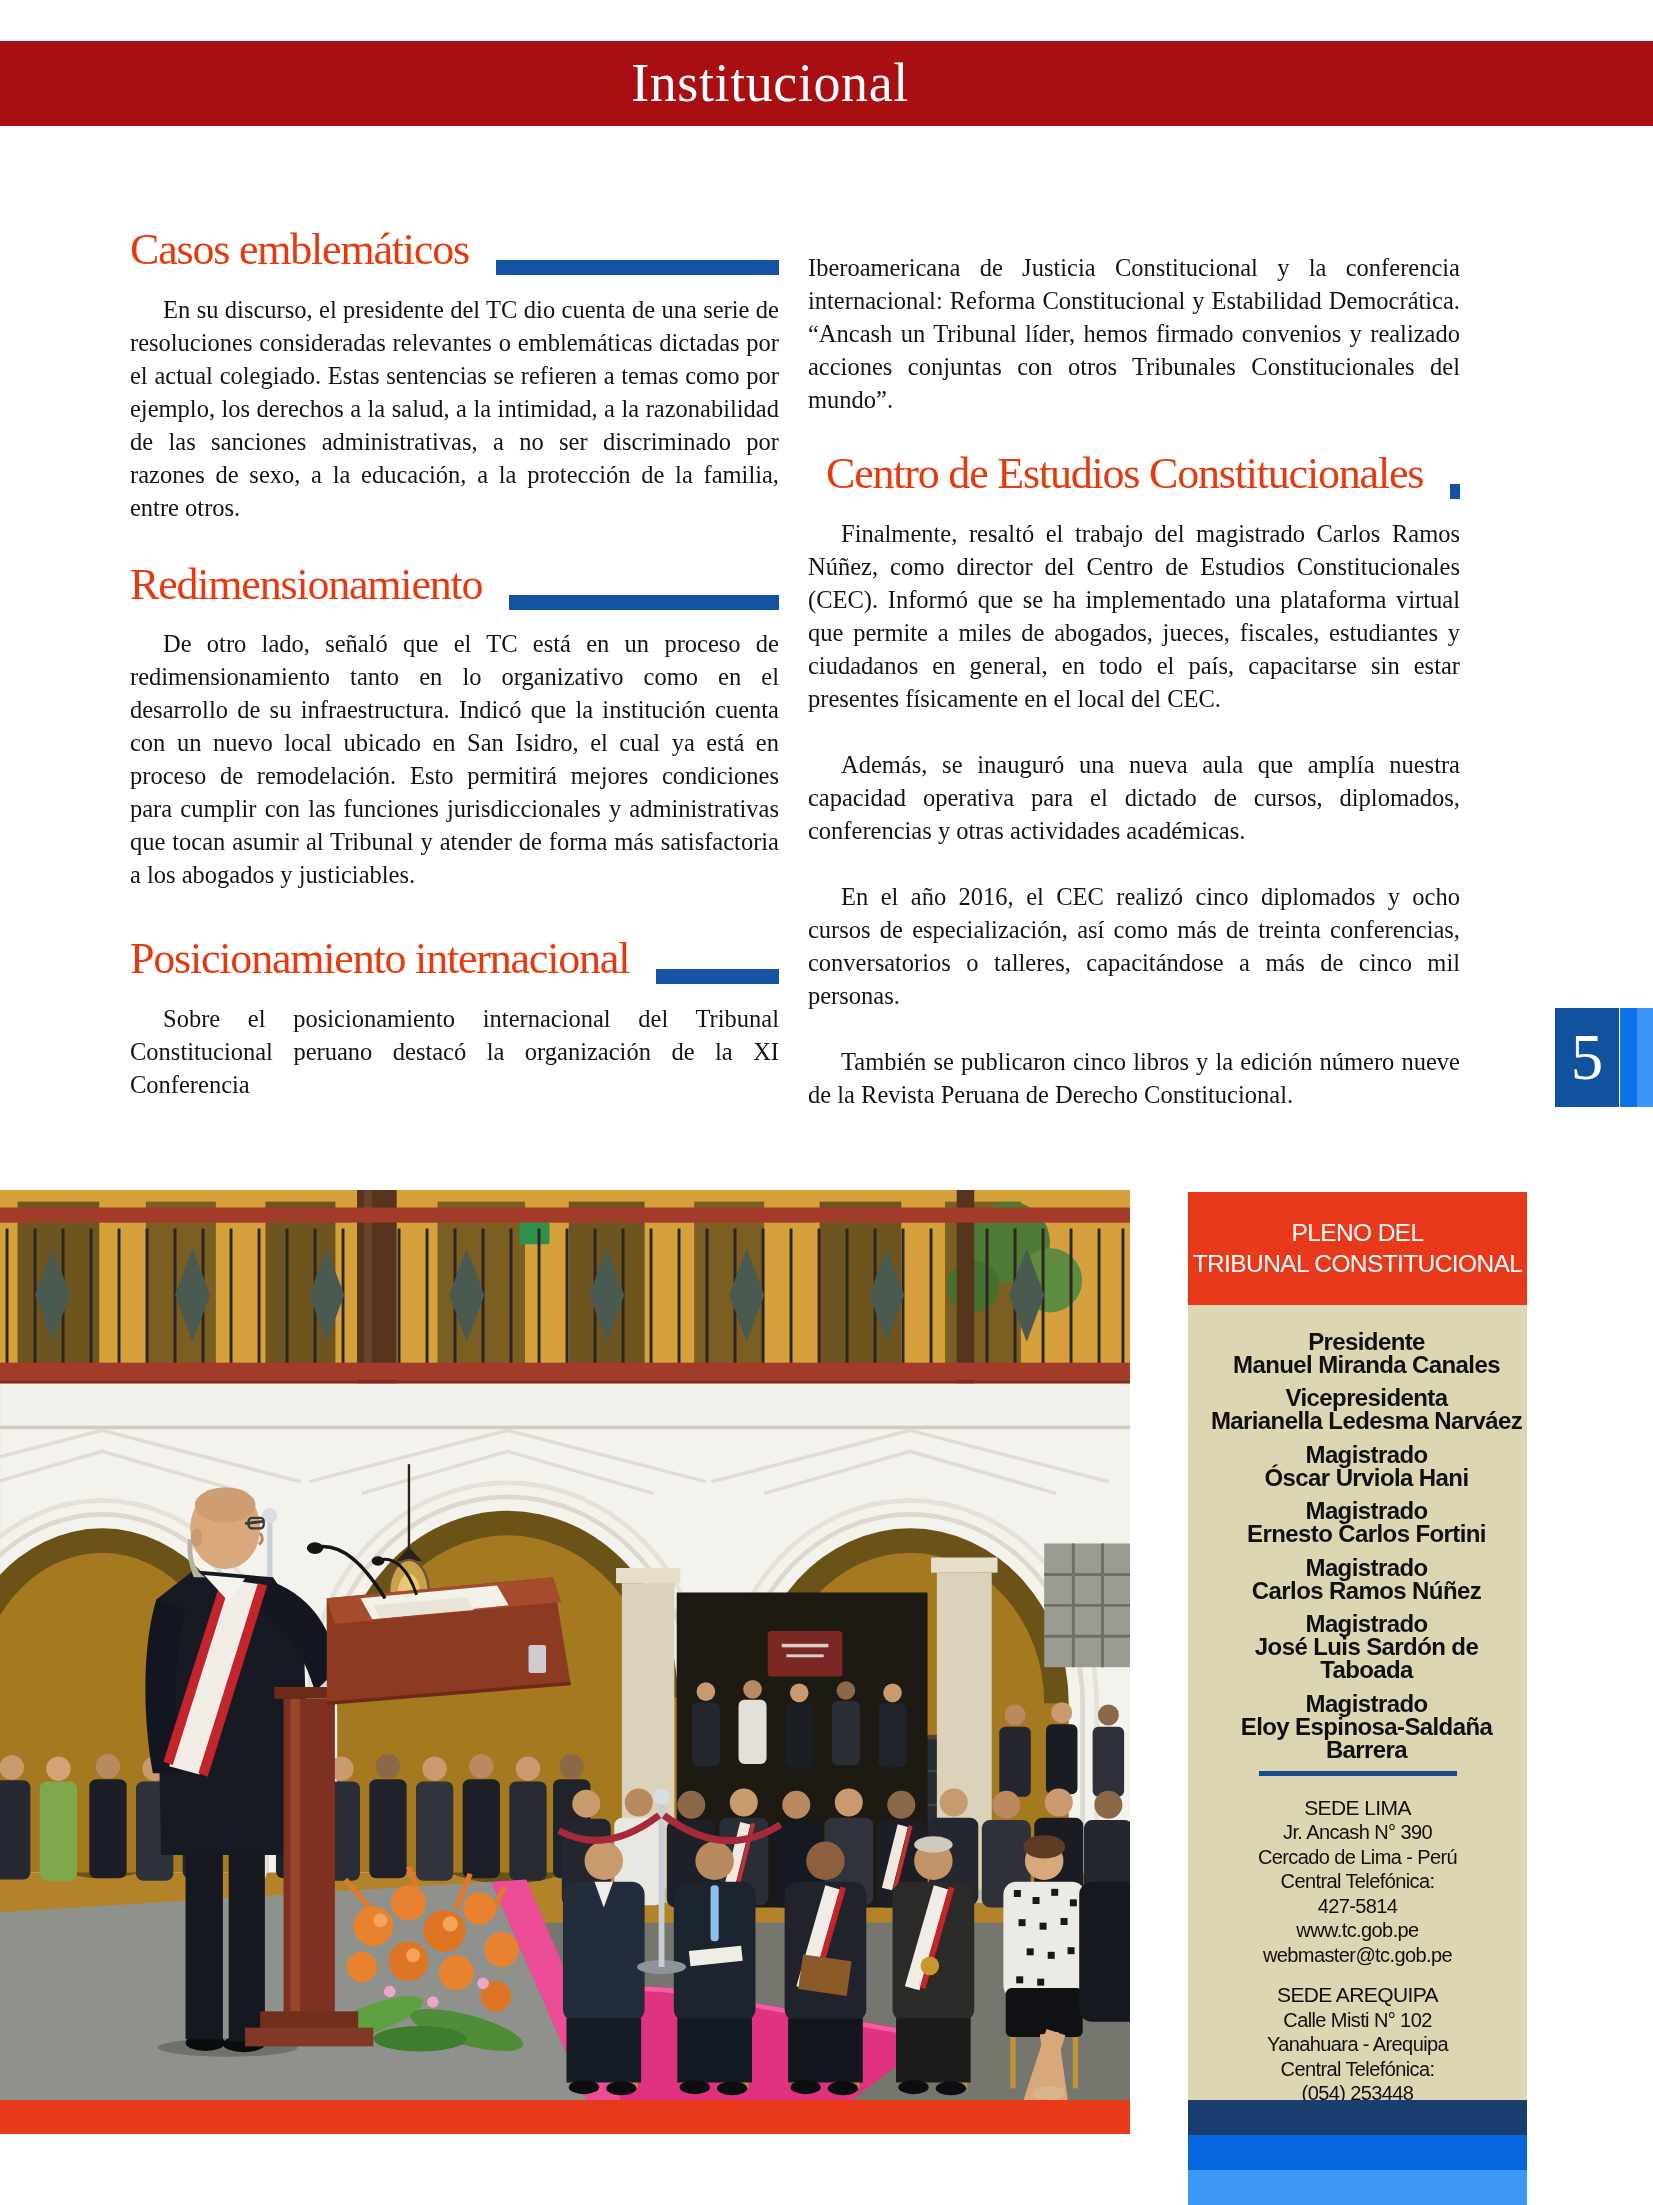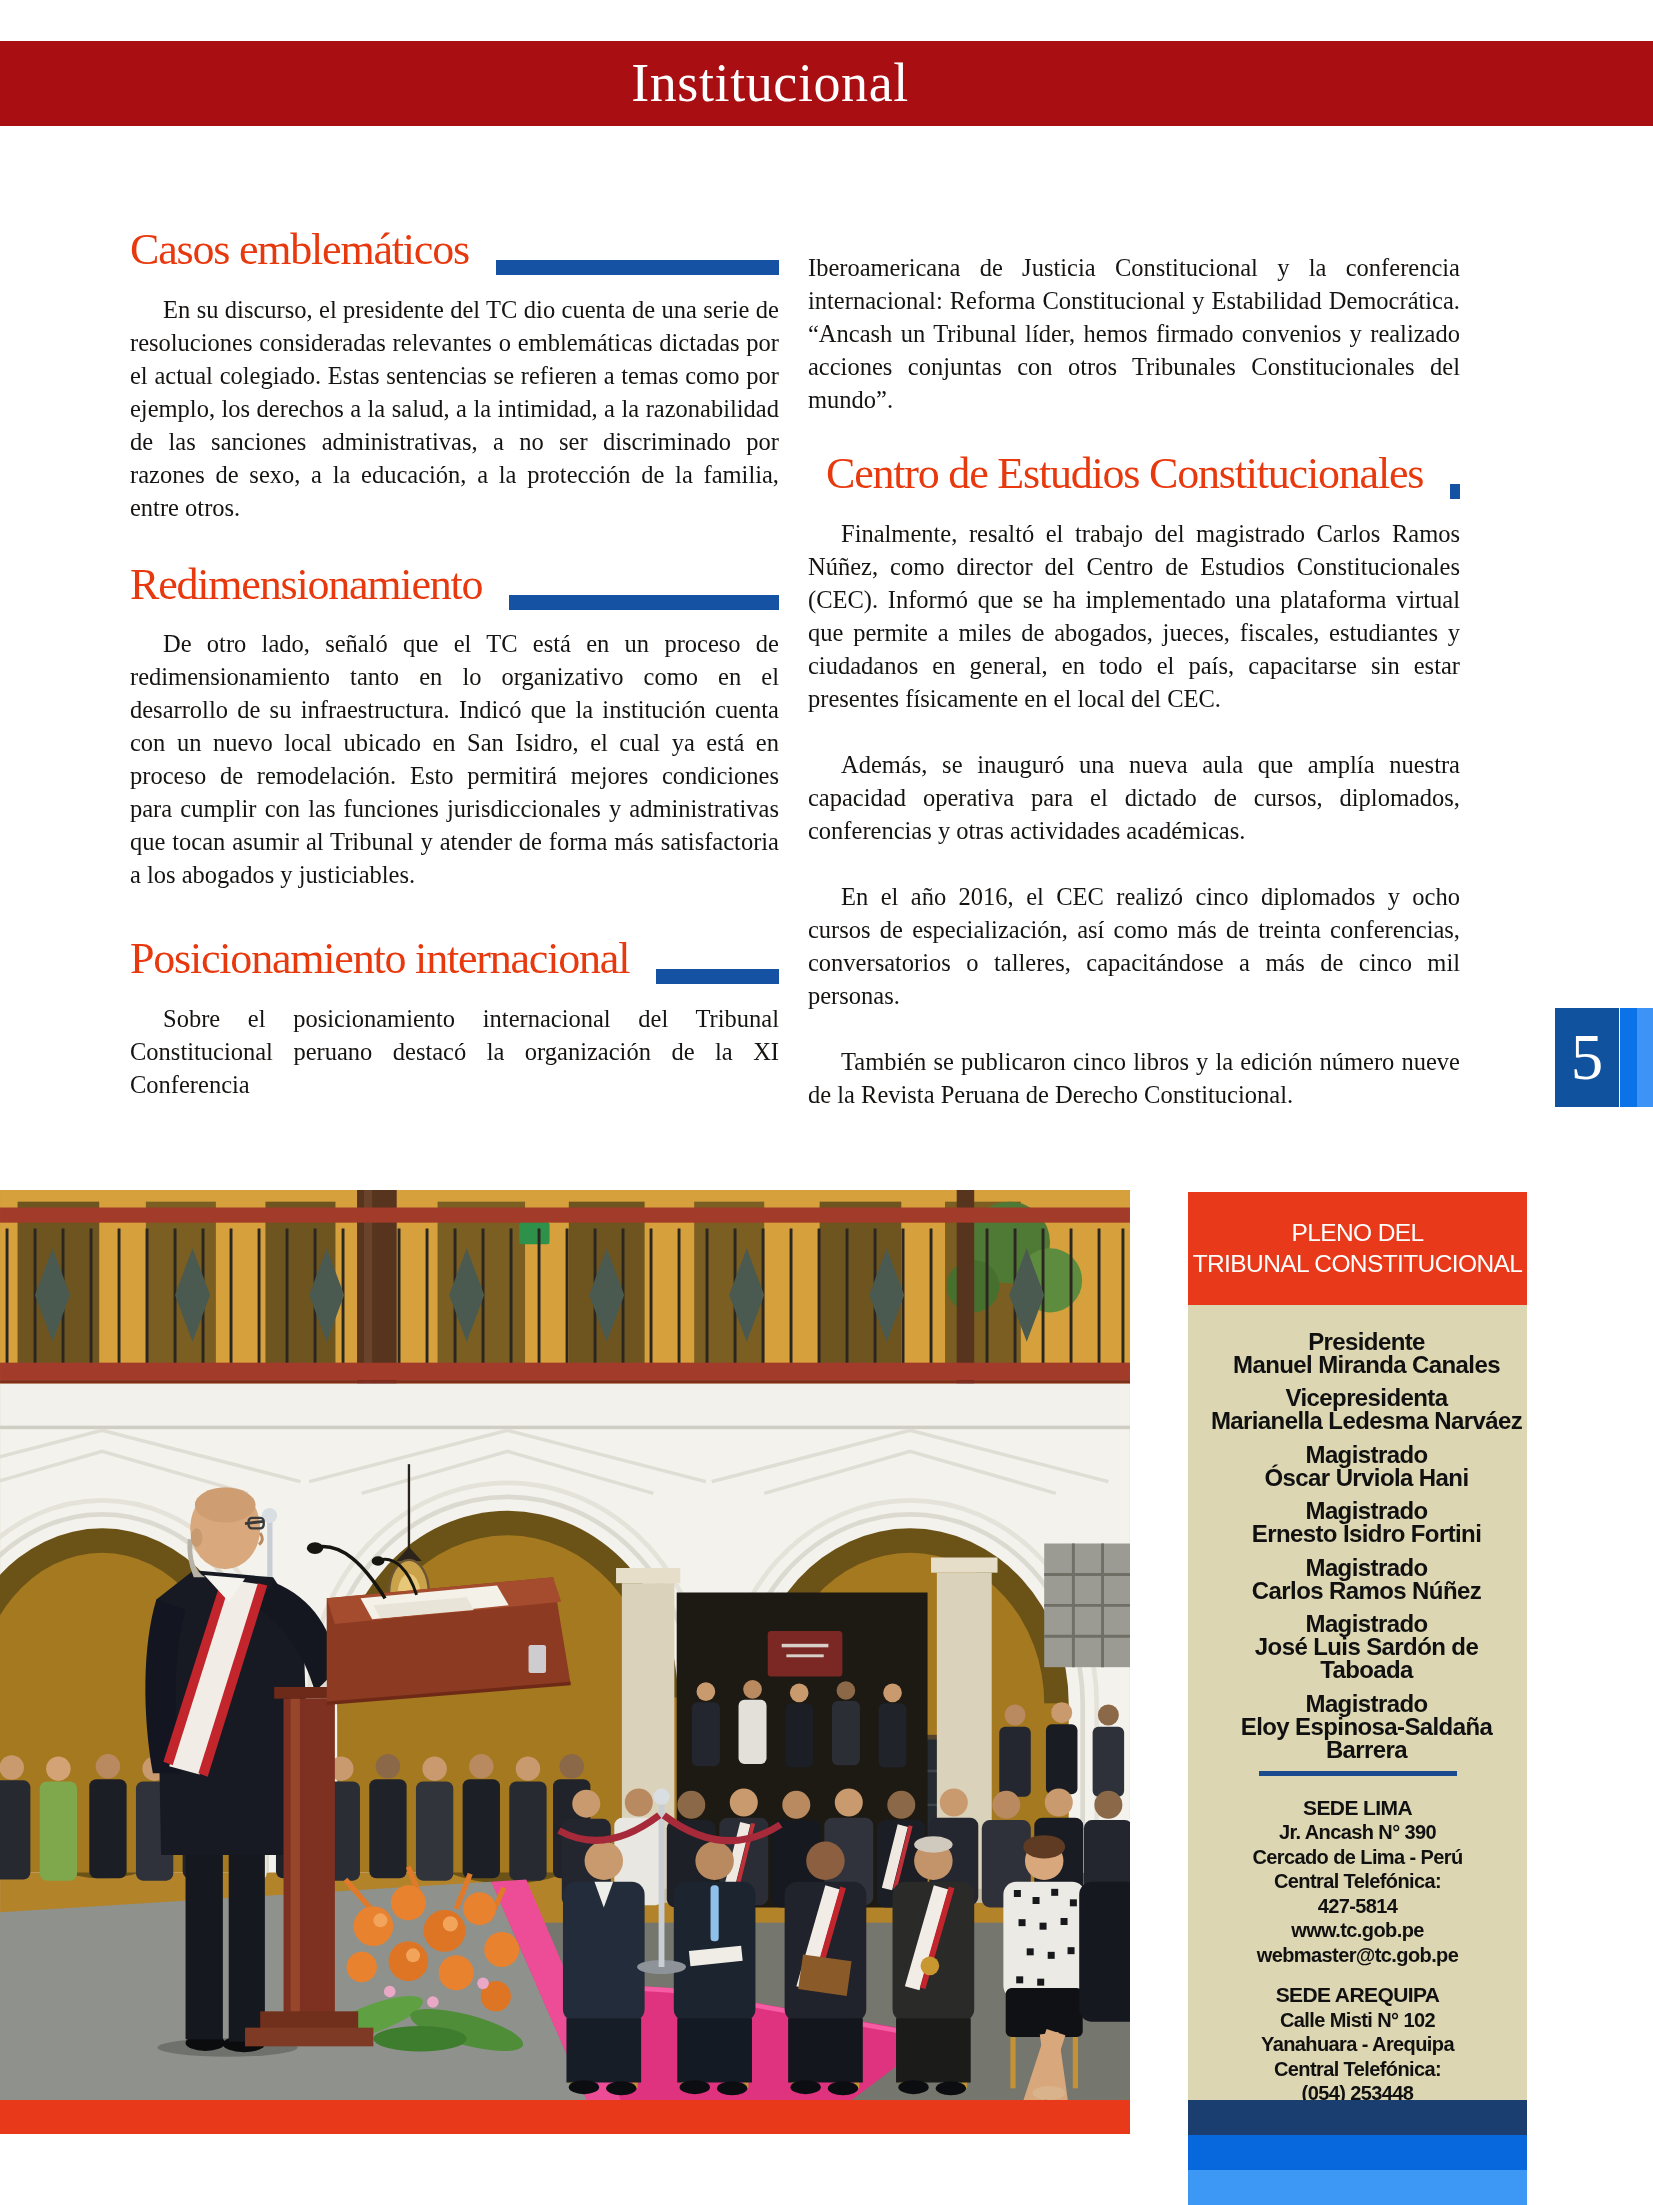--- a/index.html
+++ b/index.html
@@ -37,21 +37,21 @@
 
   
   .sidebar{left:1188px;top:1192px;width:339px;height:1013px;font-family:"Liberation Sans",sans-serif;}
   .sidebar-header{height:113px;background:var(--sidebar-red,#E8391A);color:#fff;text-align:center;
     display:flex;flex-direction:column;justify-content:center;gap:3.5px;
     font-size:24.5px;letter-spacing:-0.6px;line-height:28px;}
   .sidebar-body{height:796px;background:var(--sidebar-beige,#DCD6B2);overflow:hidden;
     text-align:center;color:#101010;padding-top:24.5px;box-sizing:border-box;}
   .roster-entry{margin-bottom:10.5px;font-weight:bold;font-size:24px;line-height:23px;letter-spacing:-0.6px;padding-left:18px;}
   .sidebar-divider{width:198px;height:4.7px;background:var(--divider-blue,#1B4B8F);margin:10.5px auto 0 auto;}
-  .sede{margin-top:20px;font-weight:bold;letter-spacing:-0.6px;text-align:center;}
+  .sede{margin-top:20px;font-weight:normal;letter-spacing:-0.6px;text-align:center;}
   .sede.arequipa{margin-top:16.3px;}
   .sede-heading{font-size:21px;line-height:24.5px;}
   .sede-line{font-size:20px;line-height:24.5px;}
   .sede-line:first-of-type{margin-top:7px;}
   .footer-bar1{left:1188px;top:2100px;width:339px;height:35px;background:var(--footer-navy,#1B3E70);}
   .footer-bar2{left:1188px;top:2135px;width:339px;height:35px;background:var(--footer-blue,#0768DD);}
   .footer-bar3{left:1188px;top:2170px;width:339px;height:35px;background:var(--footer-light-blue,#3D97F5);}
 </style>
 </head>
 <body>
@@ -443,21 +443,21 @@
     <div class="roster-entry">
       <div>Vicepresidenta</div>
       <div>Marianella Ledesma Narváez</div>
     </div>
     <div class="roster-entry">
       <div>Magistrado</div>
       <div>Óscar Urviola Hani</div>
     </div>
     <div class="roster-entry">
       <div>Magistrado</div>
-      <div>Ernesto Isidro Fortini</div>
+      <div>Ernesto Carlos Fortini</div>
     </div>
     <div class="roster-entry">
       <div>Magistrado</div>
       <div>Carlos Ramos Núñez</div>
     </div>
     <div class="roster-entry">
       <div>Magistrado</div>
       <div>José Luis Sardón de Taboada</div>
     </div>
     <div class="roster-entry">

